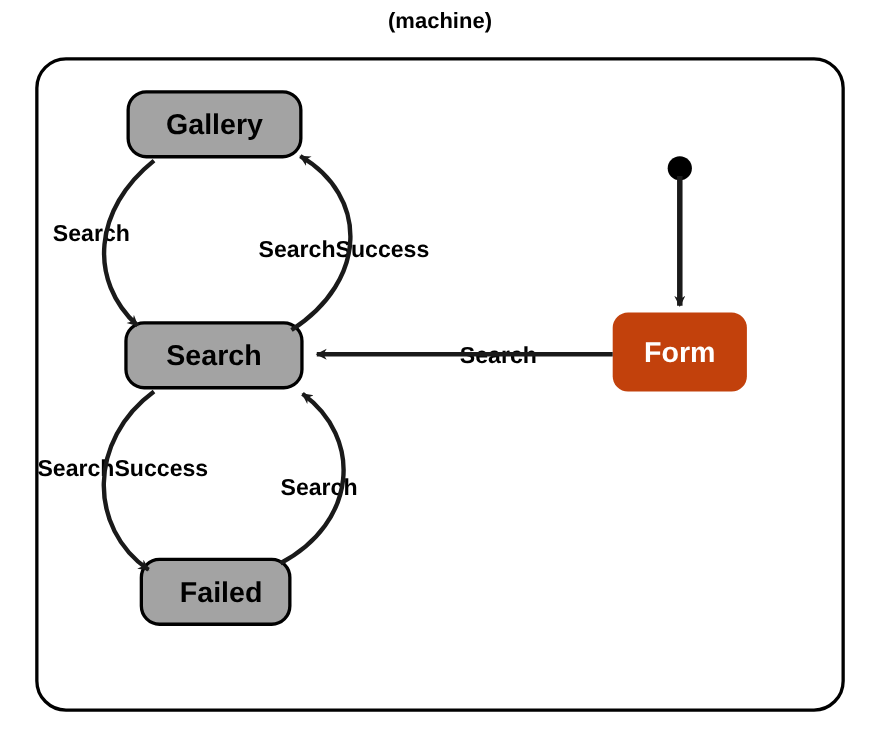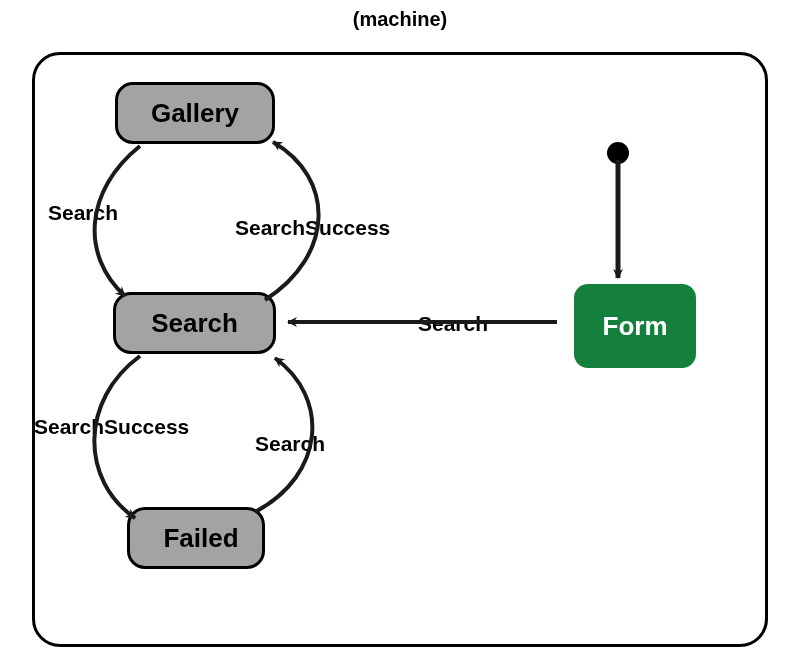--- a/index.html
+++ b/index.html
@@ -38,25 +38,25 @@
       display: flex;
       align-items: center;
       justify-content: center;
       padding: 14px 24px;
     }
     .state-gallery { top: 82px; left: 115px; width: 160px; height: 62px; }
     .state-loading { top: 292px; left: 113px; width: 163px; height: 62px; }
     .state-failed  { top: 507px; left: 127px; width: 138px; height: 62px; padding-left: 34px; }
     .state-form {
       top: 284px;
-      left: 574px;
+      left: 557px;
       width: 122px;
-      height: 84px;
+      height: 72px;
       border: none;
-      background: #15803d;
+      background: #c2410c;
       color: #fff;
       border-radius: 14px;
     }
     .edge-label {
       position: absolute;
       font-weight: bold;
       font-size: 21px;
       color: #000;
       background: transparent;
     }

